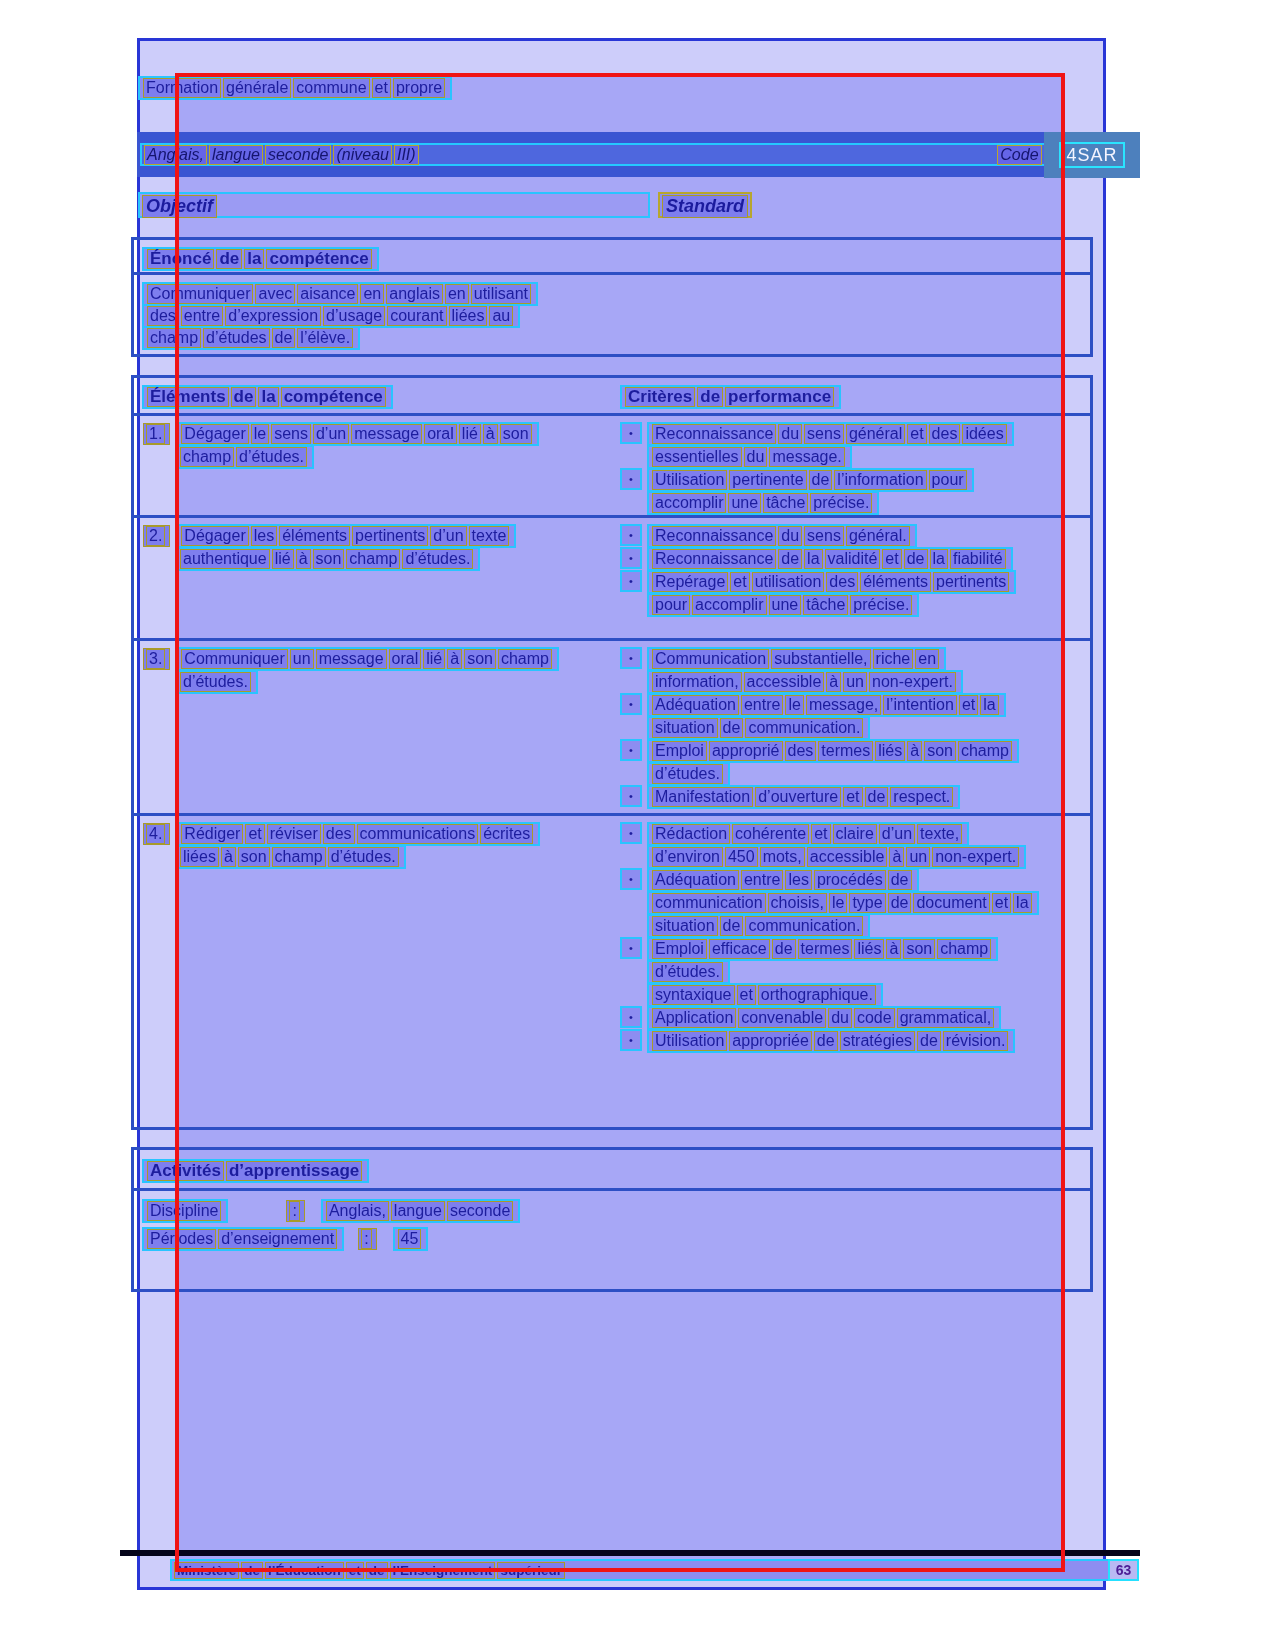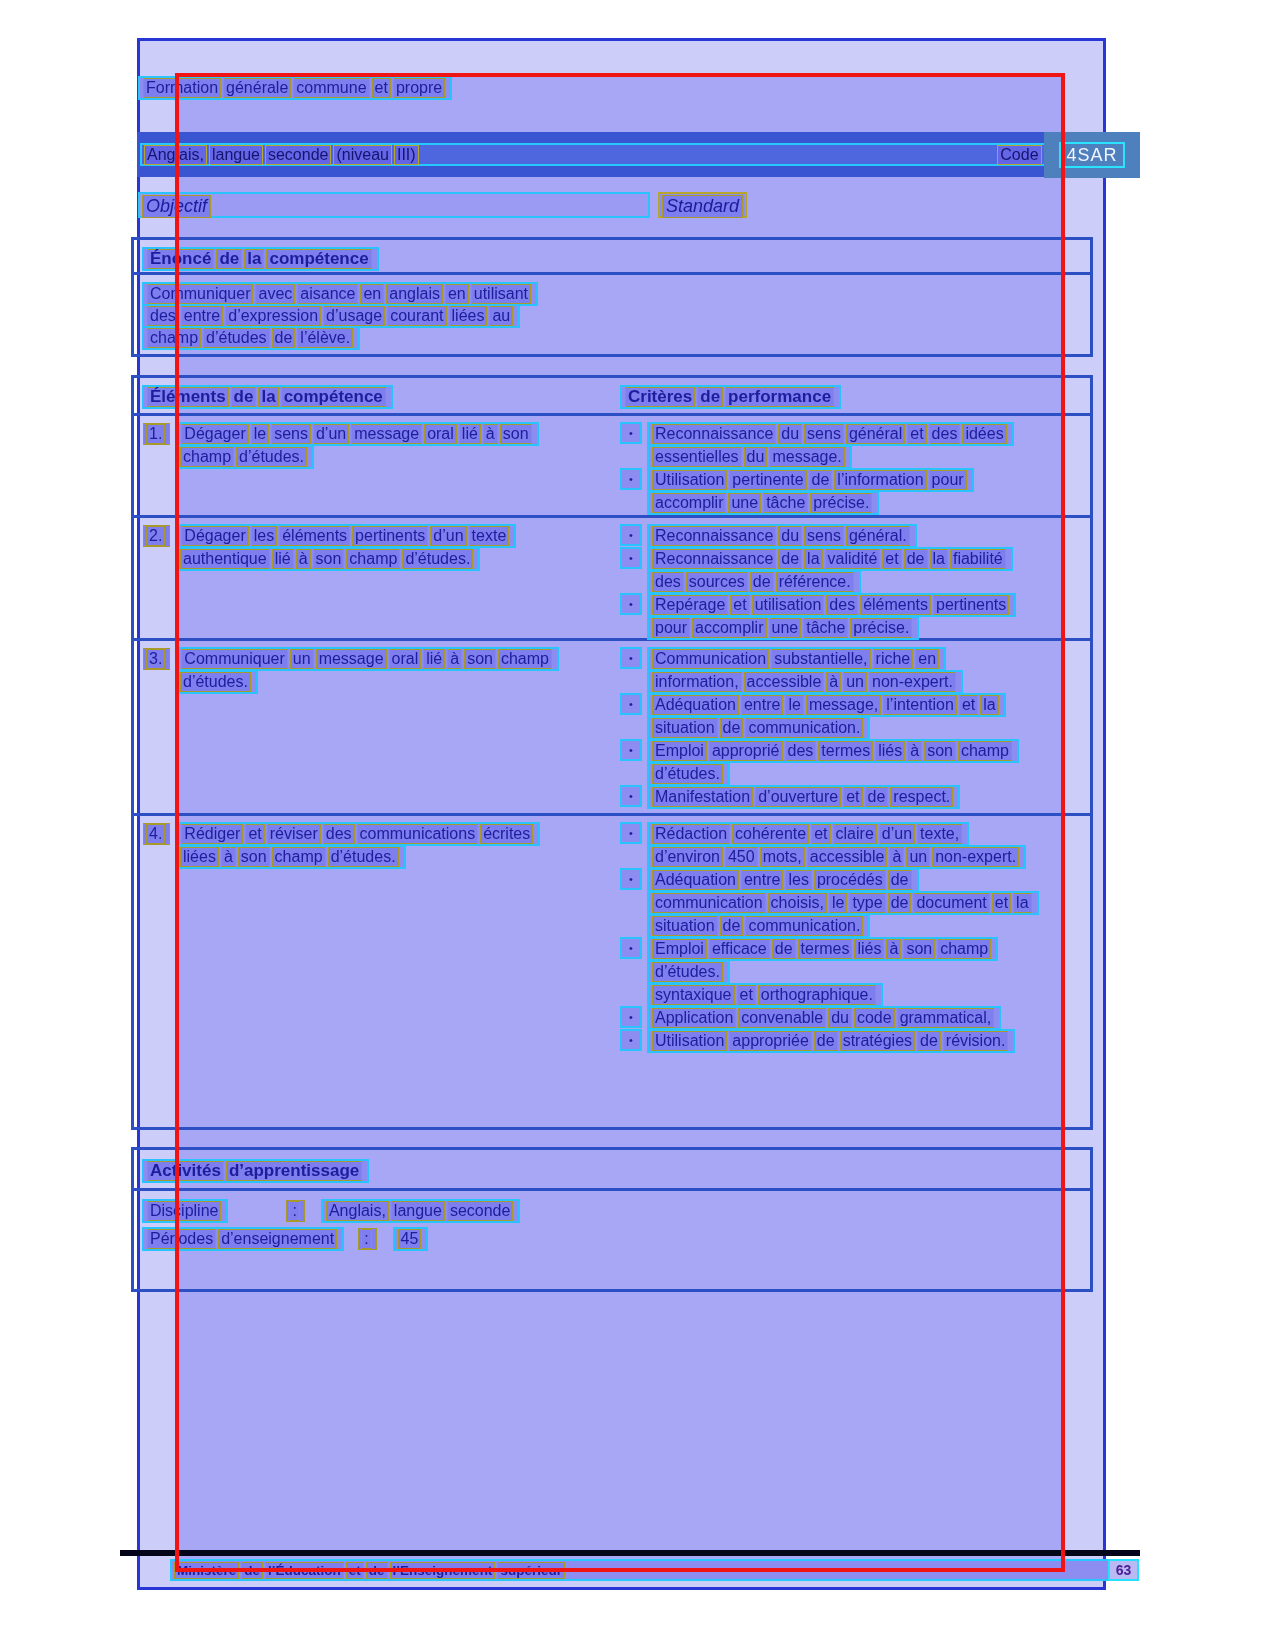--- a/index.html
+++ b/index.html
@@ -25,34 +25,34 @@
        color:#1d1d9d; padding:0 2px; margin-right:2px; font-size:16px; line-height:18px; }
   .t-line { height:23px; white-space:nowrap; }
 
   .top-label { position:absolute; left:138px; top:76px; }
 
   
   .header-bar { position:absolute; left:137px; top:132px; width:969px; height:45px;
                 background:#3a55d2; }
   .header-strip { position:absolute; left:3px; top:11px; width:920px; height:23px;
                   border:2px solid #25c8ff; background:#4e67de;
-                  display:flex; align-items:center; padding:0 2px; }
+                  display:flex; align-items:center; padding:0 2px;font-style:italic; }
   .header-strip .w { background:#6565e8; border-color:#b7a62e; color:#15156e; }
   .header-spacer { flex:1; }
   .code-steel { position:absolute; left:1044px; top:132px; width:96px; height:46px;
                 background:#4d80bd; z-index:12; display:flex; align-items:center; justify-content:center; }
   .code-val { border:2px solid #2ae4ff; color:#f4f4ff; padding:0 5px;
               font-size:18px; line-height:22px; letter-spacing:1px; }
 
   
   .objectif-line { position:absolute; left:138px; top:192px; width:512px; height:26px;
                    border:2px solid #29c4ff; background:#9b9bf3; padding:1px 2px; }
   .standard-line { position:absolute; left:658px; top:192px; height:26px;
                    border:2px solid #b7a62e; background:#8d8df1; padding:1px 2px; }
-  .colhead { font-size:18px; font-weight:normal; font-style:italic; color:#1b1b9d;
+  .colhead { font-size:18px; font-weight:bold; font-style:italic; color:#1b1b9d;
              background:#7e7eee; border:1px solid #a89a2a; padding:0 3px; display:inline-block; }
 
   
   .tbl { position:absolute; left:131px; width:962px; border:3px solid #2d4fc4; background:transparent; }
   .tbl .hd { border-bottom:3px solid #2d4fc4; padding:7px 0 0 8px; }
   .hd .w { font-weight:bold; font-size:17px; }
   .tbl1 { top:237px; height:120px; }
   .tbl1 .hd { height:35px; }
   .tbl1 .bd { padding:7px 0 0 8px; }
   .tbl1 .t-line { height:22px; }
@@ -154,21 +154,20 @@
             </div>
           </div>
           <div class="row">
             <div class="elem">
               <div class="t-line"><span class="w num"><span class="w">2.</span></span><span class="line"><span class="w">Dégager</span><span class="w">les</span><span class="w">éléments</span><span class="w">pertinents</span><span class="w">d’un</span><span class="w">texte</span></span></div>
               <div class="t-line cont"><span class="line"><span class="w">authentique</span><span class="w">lié</span><span class="w">à</span><span class="w">son</span><span class="w">champ</span><span class="w">d’études.</span></span></div>
             </div>
             <div class="crits">
               <div class="t-line"><span class="bullet">•</span><span class="line"><span class="w">Reconnaissance</span><span class="w">du</span><span class="w">sens</span><span class="w">général.</span></span></div>
               <div class="t-line"><span class="bullet">•</span><span class="line"><span class="w">Reconnaissance</span><span class="w">de</span><span class="w">la</span><span class="w">validité</span><span class="w">et</span><span class="w">de</span><span class="w">la</span><span class="w">fiabilité</span></span></div>
-              <div class="t-line crit-cont"><span class="line"><span class="w">des</span><span class="w">sources</span><span class="w">de</span><span class="w">référence.</span></span></div>
               <div class="t-line"><span class="bullet">•</span><span class="line"><span class="w">Repérage</span><span class="w">et</span><span class="w">utilisation</span><span class="w">des</span><span class="w">éléments</span><span class="w">pertinents</span></span></div>
               <div class="t-line crit-cont"><span class="line"><span class="w">pour</span><span class="w">accomplir</span><span class="w">une</span><span class="w">tâche</span><span class="w">précise.</span></span></div>
             </div>
           </div>
           <div class="row">
             <div class="elem">
               <div class="t-line"><span class="w num"><span class="w">3.</span></span><span class="line"><span class="w">Communiquer</span><span class="w">un</span><span class="w">message</span><span class="w">oral</span><span class="w">lié</span><span class="w">à</span><span class="w">son</span><span class="w">champ</span></span></div>
               <div class="t-line cont"><span class="line"><span class="w">d’études.</span></span></div>
             </div>
             <div class="crits">

